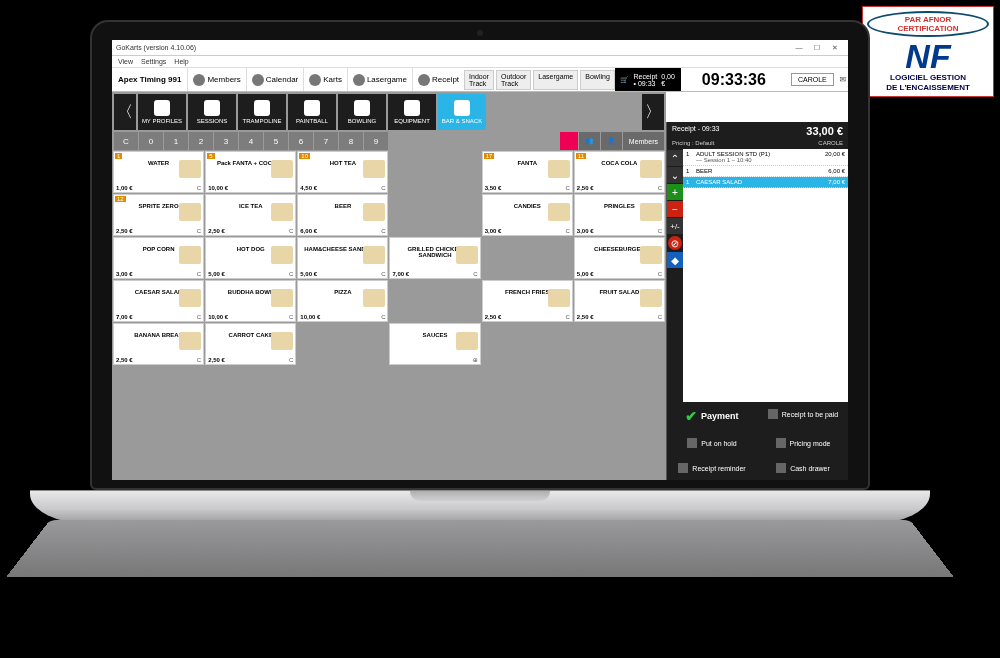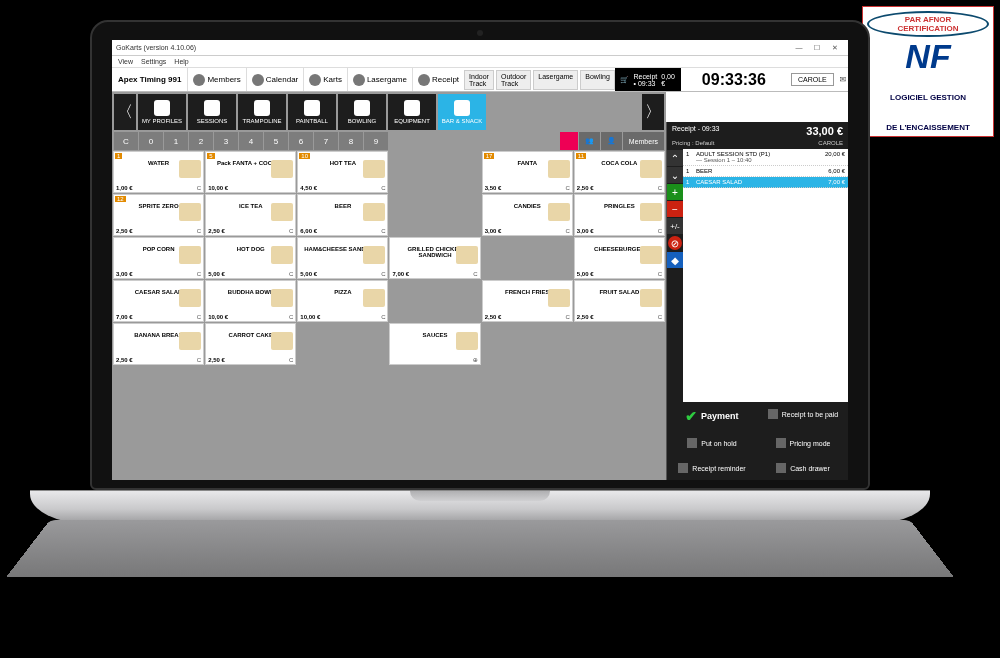--- a/index.html
+++ b/index.html
@@ -11,21 +11,21 @@
   .camera { position: absolute; left: 50%; top: 8px; width: 6px; height: 6px; border-radius: 50%; background: #222; transform: translateX(-50%); }
   .screen { width: 100%; height: 100%; background: #fff; overflow: hidden; display: flex; flex-direction: column; }
   .base { width: 900px; height: 34px; background: linear-gradient(#e8e8ea, #c9c9cb 55%, #9a9a9c); margin-left: -60px; border-radius: 0 0 60px 60px / 0 0 30px 30px; border-top: 1px solid #888; position: relative; }
   .notch { position: absolute; left: 50%; top: 0; width: 140px; height: 10px; background: linear-gradient(#b0b0b2,#d0d0d2); border-radius: 0 0 12px 12px; transform: translateX(-50%); }
   .keys { width: 860px; height: 90px; margin-left: -40px; background: linear-gradient(#9a9a9c,#787879); border-radius: 6px 6px 0 0; transform: perspective(800px) rotateX(55deg); transform-origin: top center; margin-top: -4px; }
 
   
   .nf { position: absolute; right: 6px; top: 6px; width: 132px; background: #fff; border: 1px solid #c33; text-align: center; font-size: 8px; color: #004; padding: 4px; }
   .nf .ring { display: inline-block; border: 2px solid #0c4a6e; border-radius: 50%; padding: 2px 8px; color: #c33; font-weight: bold; margin-bottom: 2px; }
   .nf .mark { font-size: 34px; font-weight: 900; font-style: italic; color: #003a8c; line-height: 1; }
-  .nf .sub { font-weight: bold; margin-top: 20px; line-height: 1.2; }
+  .nf .sub { font-weight: bold; margin-top: 0; line-height: 1.2; }
 
   
   .titlebar { height: 16px; background: #fff; border-bottom: 1px solid #ccc; display: flex; align-items: center; font-size: 7px; padding: 0 4px; color: #333; }
   .titlebar .gap { flex: 1; }
   .winbtn { width: 18px; text-align: center; color: #555; }
 
   .menubar { height: 12px; font-size: 7px; color: #333; display: flex; gap: 8px; padding: 0 6px; align-items: center; border-bottom: 1px solid #ddd; }
 
   .toolbar { height: 24px; background: #fff; border-bottom: 1px solid #bbb; display: flex; align-items: center; font-size: 8px; }
   .loc { font-weight: bold; padding: 0 6px; white-space: nowrap; }

